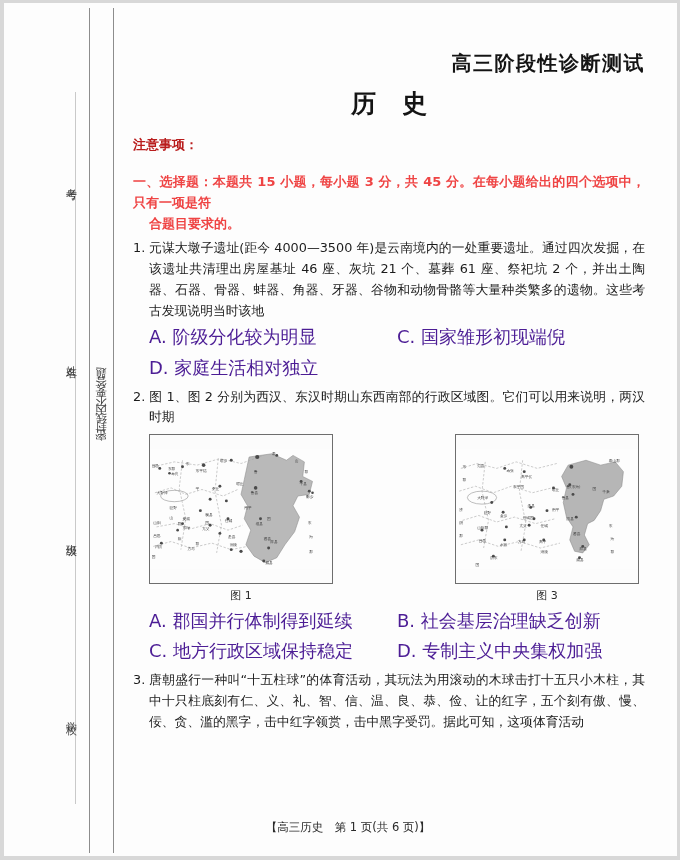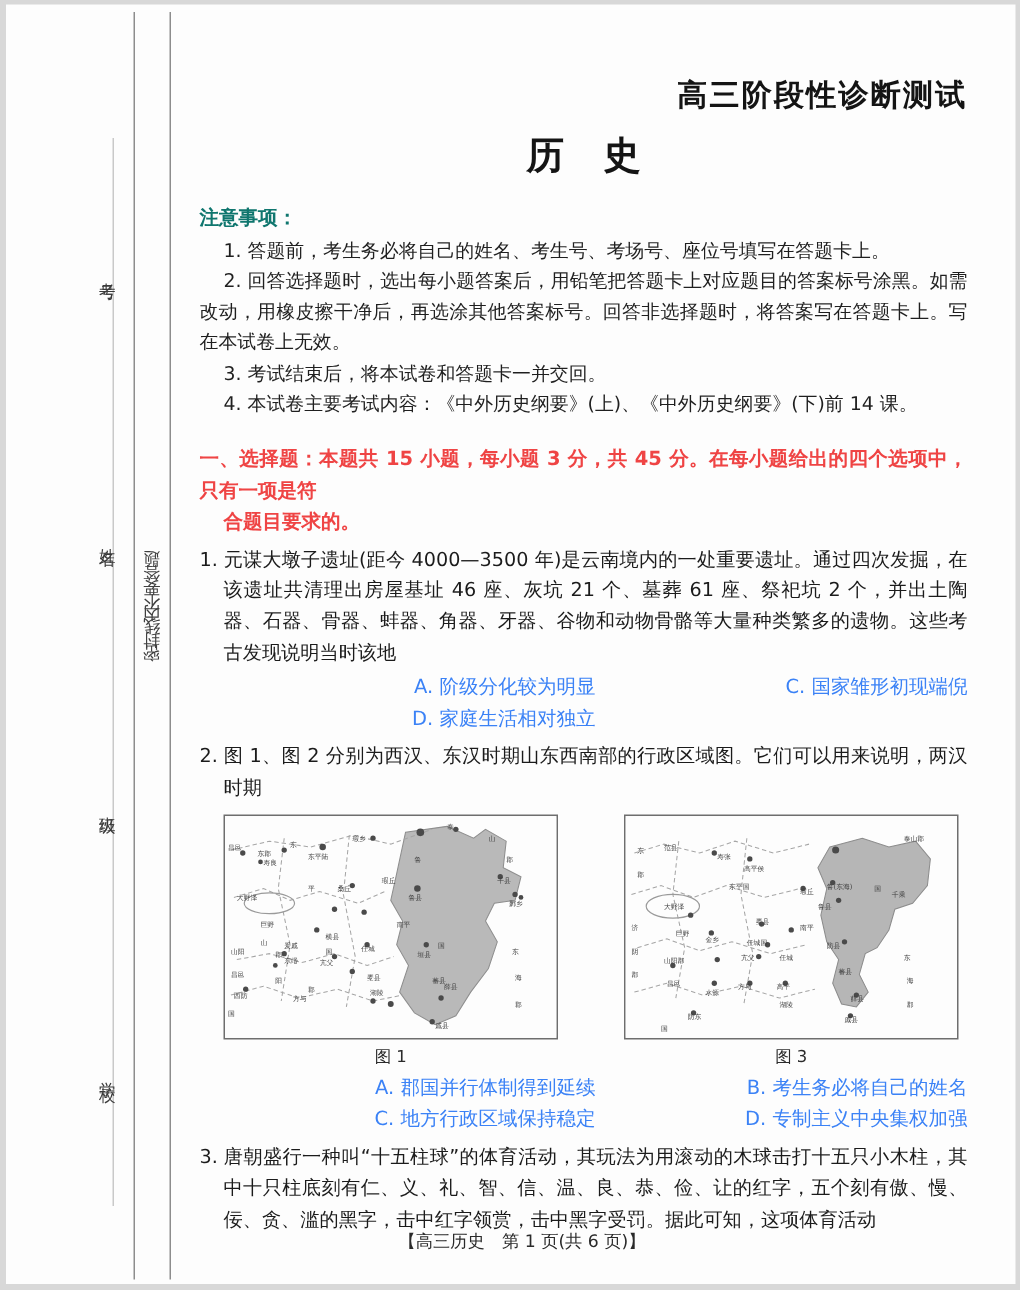--- a/index.html
+++ b/index.html
@@ -110,21 +110,21 @@
     margin-top: 22px;
     text-align: center;
     font-size: 12.5px;
     color: #1f1f1f;
   }
 
   .notice-head {
     margin-top: 16px;
     font-size: 13px;
     font-weight: bold;
-    color: #0f766e;
+    color: #b91c1c;
   }
   .notice-list {
     margin: 3px 0 0 0;
     padding: 0;
     list-style: none;
   }
   .notice-list li {
     font-size: 12.6px;
     line-height: 1.62;
     color: #1f1f1f;
@@ -162,36 +162,35 @@
     margin-left: -16px;
   }
   .opts {
     display: flex;
     flex-wrap: wrap;
     padding-left: 16px;
     margin-top: 1px;
   }
   .opt {
     width: 50%;
-    font-size: 13px;
+    font-size: 18px;
     line-height: 1.68;
-    color: #3b82f6;
+    color: #4c1d95;
     white-space: nowrap;
-    text-align: right;
   }
 
   
   .figures {
     display: flex;
     justify-content: space-between;
     margin-top: 6px;
     padding-left: 16px;
     padding-right: 6px;
   }
-  .fig-block { width: 223px; }
+  .fig-block { width: 184px; }
   .fig-frame {
     position: relative;
     height: 148px;
     border: 1px solid #6e6e6e;
     background: #fcfcfc;
     overflow: hidden;
   }
   .fig-cap {
     text-align: center;
     font-size: 11px;
@@ -235,26 +234,20 @@
   <div class="seal-col">
     <div class="seal-text">密封线内不要答题</div>
   </div>
 
   <div class="content">
 
     <div class="doc-title">高三阶段性诊断测试</div>
     <div class="doc-subject">历史</div>
 
     <div class="notice-head">注意事项：</div>
-    <ul class="notice-list">
-      <li>1. 答题前，考生务必将自己的姓名、考生号、考场号、座位号填写在答题卡上。</li>
-      <li>2. 回答选择题时，选出每小题答案后，用铅笔把答题卡上对应题目的答案标号涂黑。如需改动，用橡皮擦干净后，再选涂其他答案标号。回答非选择题时，将答案写在答题卡上。写在本试卷上无效。</li>
-      <li>3. 考试结束后，将本试卷和答题卡一并交回。</li>
-      <li>4. 本试卷主要考试内容：《中外历史纲要》(上)、《中外历史纲要》(下)前 14 课。</li>
-    </ul>
 
     <div class="section-head">
       <span>一、选择题：</span><span>本题共 15 小题，每小题 3 分，共 45 分。在每小题给出的四个选项中，只有一项是符</span>
       <span class="cont">合题目要求的。</span>
     </div>
 
     <div class="q">
       <div class="q-stem">
         <span class="num">1.</span><span>元谋大墩子遗址(距今 4000—3500 年)是云南境内的一处重要遗址。通过四次发掘，在该遗址共清理出房屋基址 46 座、灰坑 21 个、墓葬 61 座、祭祀坑 2 个，并出土陶器、石器、骨器、蚌器、角器、牙器、谷物和动物骨骼等大量种类繁多的遗物。这些考古发现说明当时该地</span>
       </div>
@@ -452,21 +445,21 @@
                 <text x="190" y="128">郡</text>
               </g>
             </svg>
           </div>
           <div class="fig-cap">图 3</div>
         </div>
       </div>
 
       <div class="opts">
         <div class="opt">A. 郡国并行体制得到延续</div>
-        <div class="opt">B. 考生务必将自己的姓名</div>
+        <div class="opt">B. 社会基层治理缺乏创新</div>
         <div class="opt">C. 地方行政区域保持稳定</div>
         <div class="opt">D. 专制主义中央集权加强</div>
       </div>
     </div>
 
     <div class="q">
       <div class="q-stem">
         <span class="num">3.</span><span>唐朝盛行一种叫“十五柱球”的体育活动，其玩法为用滚动的木球击打十五只小木柱，其中十只柱底刻有仁、义、礼、智、信、温、良、恭、俭、让的红字，五个刻有傲、慢、佞、贪、滥的黑字，击中红字领赏，击中黑字受罚。据此可知，这项体育活动</span>
       </div>
 

